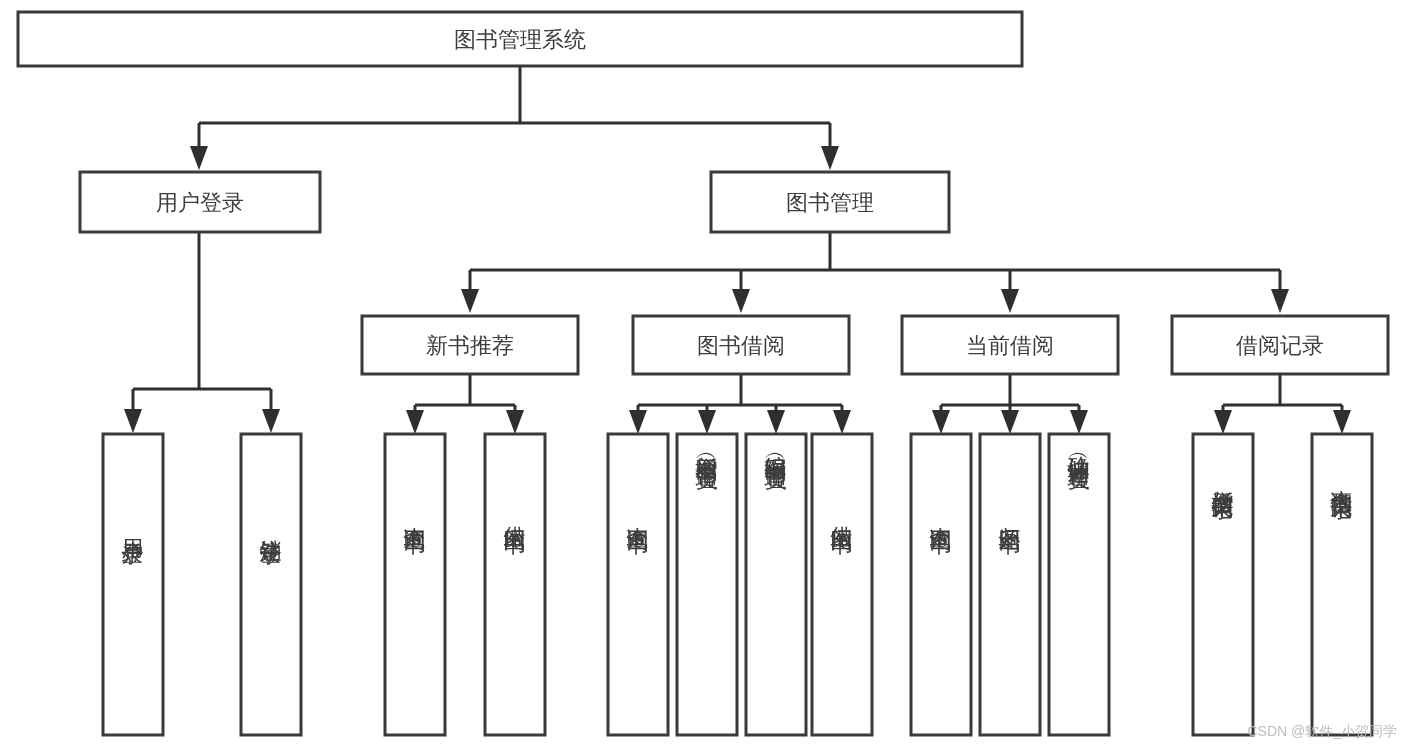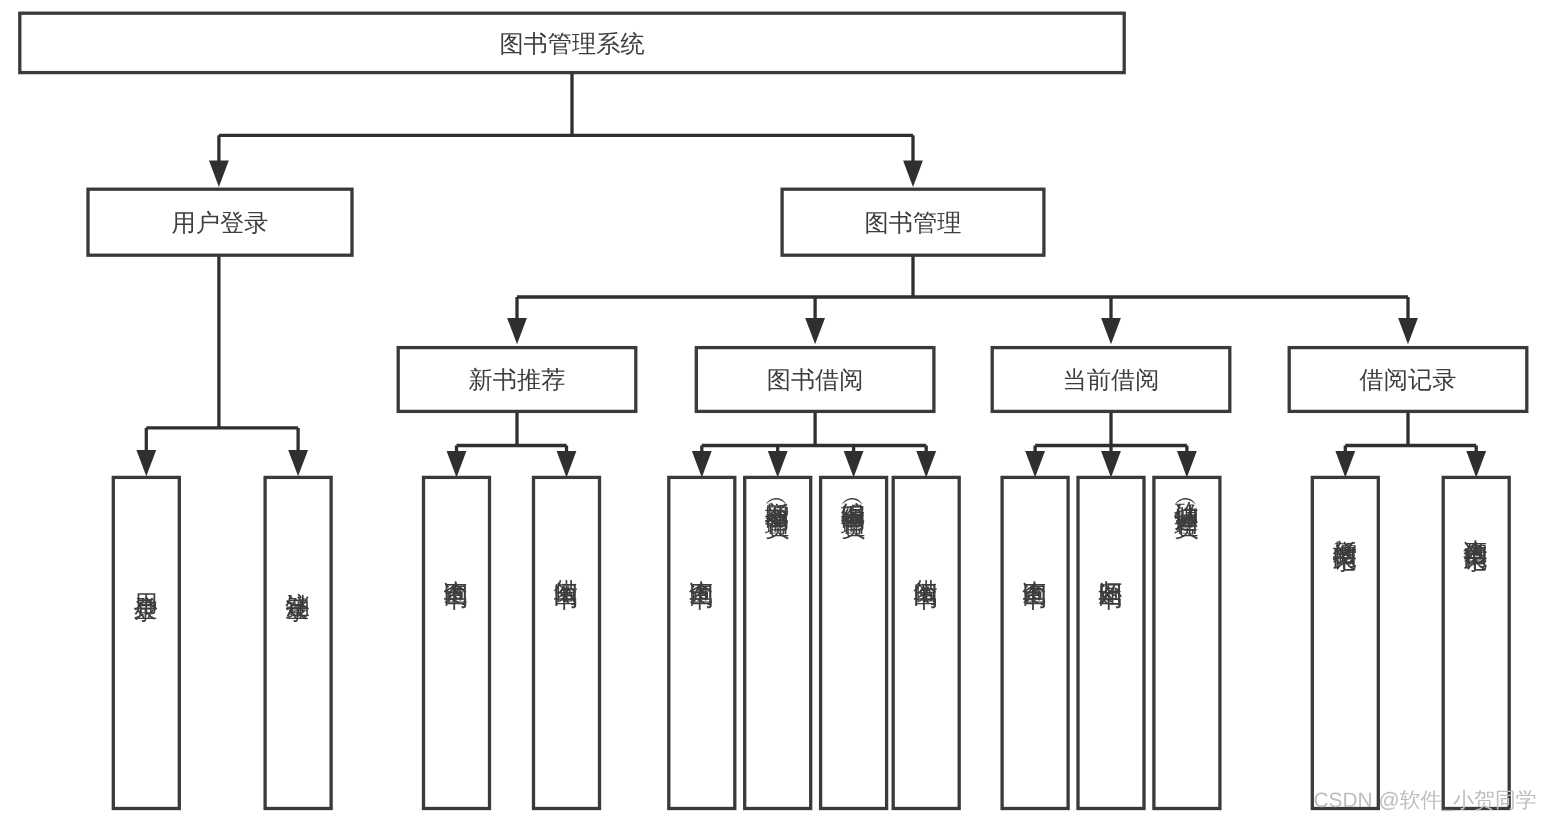--- a/index.html
+++ b/index.html
@@ -48,21 +48,21 @@
   }
   .arrow-head {
     fill: #2f2f2f;
     stroke: none;
   }
   .watermark {
     position: absolute;
     right: 8px;
     bottom: 6px;
     font-family: "Liberation Sans", "DejaVu Sans", sans-serif;
-    font-size: 19px;
+    font-size: 14px;
     color: #bdbdbd;
     white-space: nowrap;
     pointer-events: none;
     user-select: none;
   }
 </style>
 </head>
 <body>
 
 <div id="diagram-root">

